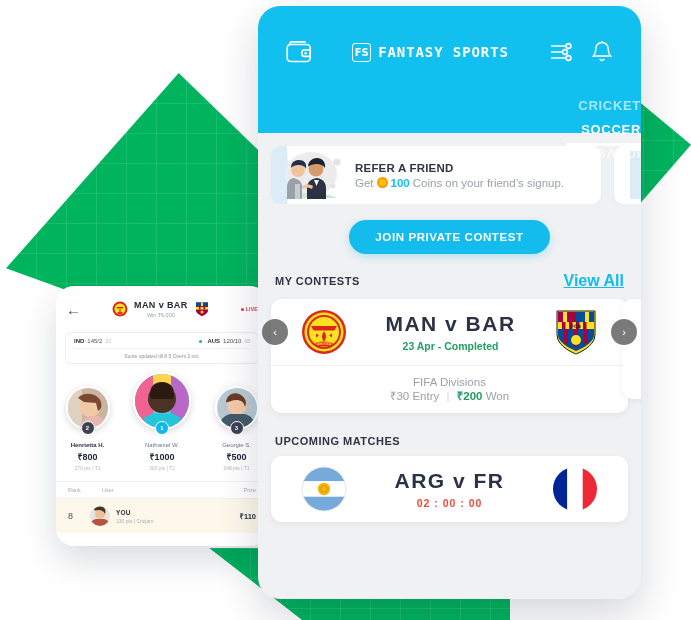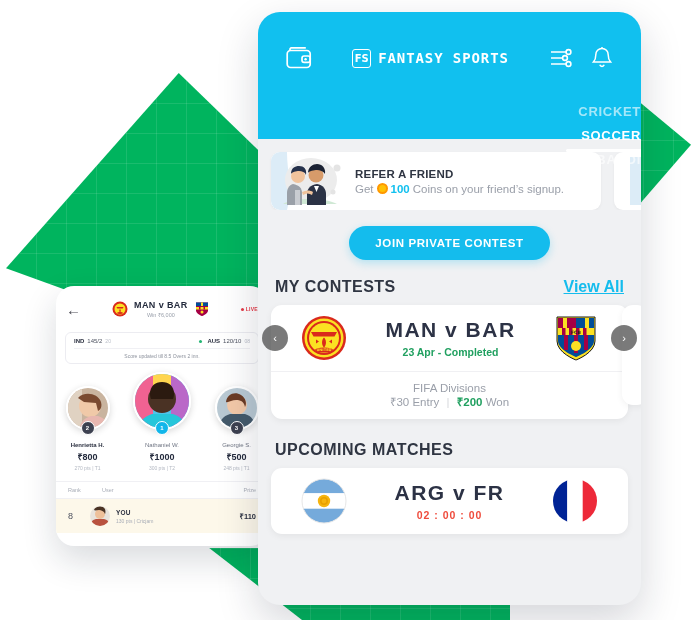--- a/index.html
+++ b/index.html
@@ -127,21 +127,21 @@
   .lp-row-rank { width: 22px; font-size: 9px; color: #4a4f5d; }
   .lp-row-user { flex: 1; display: flex; align-items: center; gap: 6px; }
   .lp-row-av { width: 20px; height: 20px; border-radius: 50%; overflow: hidden; flex: none; }
   .lp-row-name { font-size: 6.5px; font-weight: bold; color: #2b3040; letter-spacing: .2px; }
   .lp-row-sub { font-size: 5px; color: #a9aeb8; margin-top: 2px; }
   .lp-row-prize { width: 40px; text-align: right; font-size: 7.5px; font-weight: bold; color: #2b3040; }
 
   
   #phone-main {
     position: absolute;
-    left: 258px; top: 12px;
+    left: 258px; top: 6px;
     width: 383px; height: 593px;
     background: #f0f1f3;
     border-radius: 22px;
     box-shadow: 0 16px 42px rgba(20,30,50,0.18);
     overflow: hidden;
     z-index: 5;
   }
   .mp-topbar {
     background: #11c0ef; height: 127px; position: relative;
   }
@@ -211,21 +211,21 @@
     font-size: 11.5px; font-weight: bold; letter-spacing: .6px;
     padding: 11px 26px; border-radius: 22px; border: none;
     box-shadow: 0 3px 8px rgba(20,188,237,.28);
   }
 
   .mp-sec-head {
     display: flex; align-items: center; justify-content: space-between;
     padding: 4px 17px 9px;
   }
   .mp-sec-title {
-    font-size: 16px; font-weight: bold; color: #2f3542; letter-spacing: .5px;
+    font-size: 11px; font-weight: bold; color: #2f3542; letter-spacing: .5px;
   }
   .mp-viewall {
     font-size: 16px; color: #14bced; font-weight: bold;
     text-decoration: underline;
   }
 
   .mp-carousel { position: relative; padding: 0 13px; }
   .mp-card {
     background: #fff; border-radius: 11px; overflow: hidden;
     box-shadow: 0 2px 7px rgba(0,0,0,.06);

